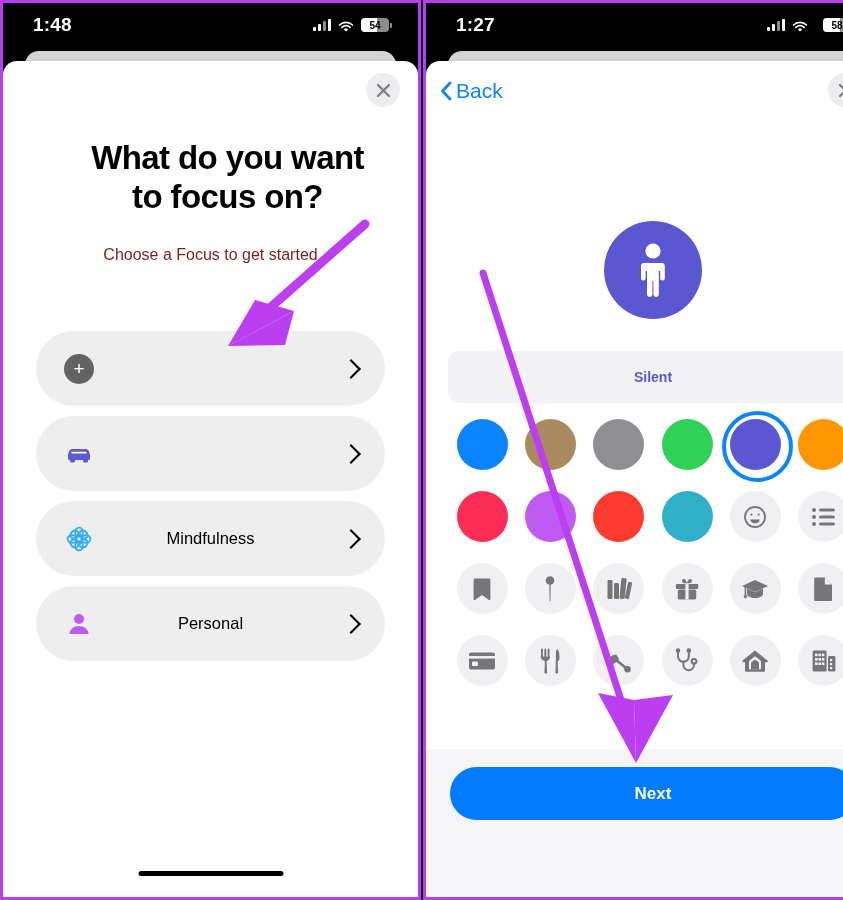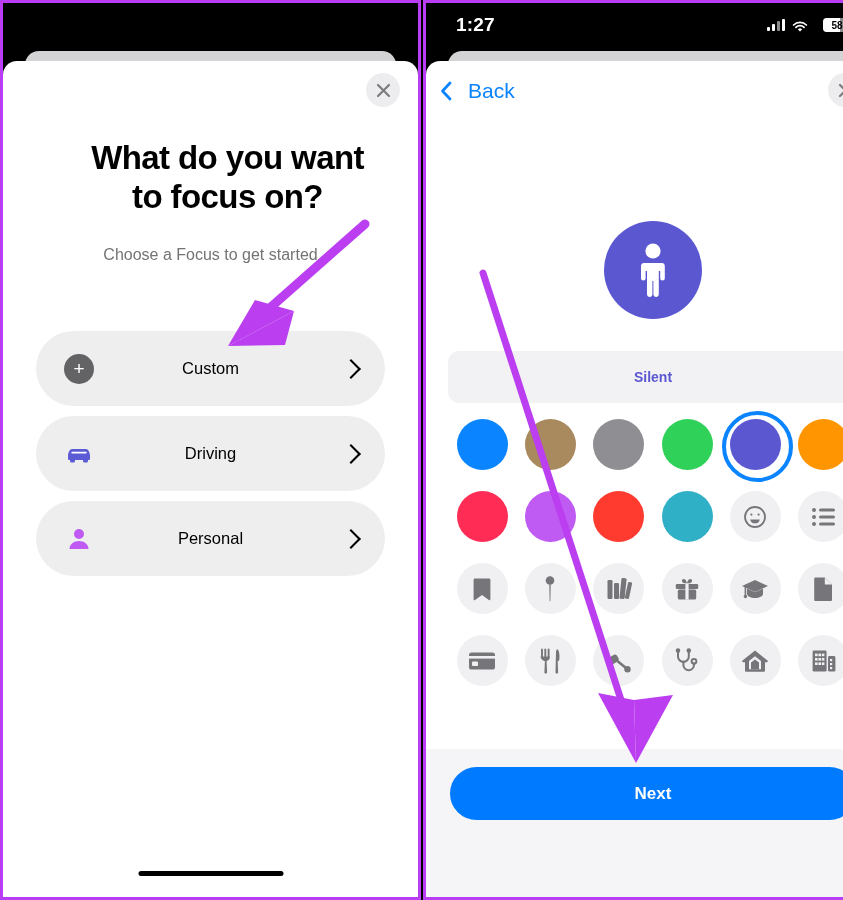--- a/index.html
+++ b/index.html
@@ -68,35 +68,35 @@
     position:absolute;top:12px;right:18px;
     width:34px;height:34px;border-radius:50%;
     background:#ededef;display:flex;align-items:center;justify-content:center;
     z-index:5;
   }
   .close-btn svg{display:block;}
 
   
   .back-btn{
     position:absolute;top:18px;left:14px;
-    display:flex;align-items:center;gap:16px;
+    display:flex;align-items:center;gap:4px;
     color:#0a84ff;font-size:21px;z-index:5;
   }
   .back-btn .chev{display:block;}
 
   
   .title-lg{
     margin:0;padding:0 34px;
     font-size:33px;line-height:1.18;font-weight:bold;color:#000;
     letter-spacing:-.6px;text-align:center;
   }
   .left .title-lg{position:absolute;top:78px;left:0;right:6px;margin-left:40px;}
   .subtitle{
     position:absolute;top:185px;left:0;right:0;text-align:center;
-    font-size:16px;color:#737373;
+    font-size:16px;color:#7f1d1d;
   }
   .focus-list{position:absolute;top:270px;left:33px;right:33px;}
   .focus-row{
     position:relative;height:75px;margin-bottom:10px;
     background:#eeeeef;border-radius:38px;
     display:flex;align-items:center;
   }
   .focus-icon{
     position:absolute;left:26px;width:34px;height:34px;
     display:flex;align-items:center;justify-content:center;
@@ -167,57 +167,97 @@
   
   .arrow-layer{position:absolute;inset:0;z-index:10;pointer-events:none;}
 </style>
 </head>
 <body>
 
 <div class="stage">
 
   <div class="phone left">
 
+    <div class="statusbar">
+      <div class="sb-time">1:48</div>
+      <div class="sb-right">
+        <span class="cell">
+            <i></i>
+            <i></i>
+            <i></i>
+            <i></i>
+          </span>
+        <span class="wifi">
+          <svg width="16" height="12" viewBox="0 0 16 12">
+              <path d="M8 10.6 5.9 8.4a3 3 0 0 1 4.2 0Z" fill="#fff"></path>
+              <path d="M3.9 6.4a5.8 5.8 0 0 1 8.2 0" stroke="#fff" stroke-width="1.7" fill="none" stroke-linecap="round"></path>
+              <path d="M1.6 4a9.1 9.1 0 0 1 12.8 0" stroke="#fff" stroke-width="1.7" fill="none" stroke-linecap="round"></path>
+            </svg>
+        </span>
+        <span style="display:flex;align-items:center;">
+          <span class="batt">
+            <span class="fill"></span>
+            <span class="num">54</span>
+          </span>
+          <span class="batt-nub"></span>
+        </span>
+      </div>
+    </div>
 
     <div class="back-card"></div>
 
     <div class="sheet">
 
       <div class="close-btn">
         <svg width="17" height="17" viewBox="0 0 17 17">
           <path d="M3 3 14 14M14 3 3 14" stroke="#7c7c80" stroke-width="2.2" stroke-linecap="round"></path>
         </svg>
       </div>
 
       <h1 class="title-lg">What do you want to focus on?</h1>
       <div class="subtitle">Choose a Focus to get started</div>
 
       <div class="focus-list">
 
         <div class="focus-row">
           <span class="focus-icon">
             <span class="plus-circle">+</span>
           </span>
-          <span class="focus-label">Custom</span>
           <span class="focus-chev"></span>
         </div>
 
         <div class="focus-row">
           <span class="focus-icon">
             <svg width="30" height="22" viewBox="0 0 30 22">
               <path d="M4 12.5c0-1.2.6-3.3 1.3-4.6C6 6.6 7.1 6 9 6h12c1.9 0 3 .6 3.7 1.9.7 1.3 1.3 3.4 1.3 4.6v3.2c0 .9-.5 1.3-1.4 1.3H5.4c-.9 0-1.4-.4-1.4-1.3Z" fill="#5b5bd6"></path>
               <rect x="6" y="16" width="5" height="3.4" rx="1.5" fill="#5b5bd6"></rect>
               <rect x="19" y="16" width="5" height="3.4" rx="1.5" fill="#5b5bd6"></rect>
               <path d="M8.2 9.6h13.6" stroke="#fff" stroke-width="1.8" stroke-linecap="round"></path>
             </svg>
           </span>
-          <span class="focus-label">Driving</span>
           <span class="focus-chev"></span>
         </div>
 
+        <div class="focus-row">
+          <span class="focus-icon">
+            <svg width="30" height="30" viewBox="0 0 30 30" fill="none" stroke="#32ade6" stroke-width="1.9">
+              <circle cx="15" cy="15" r="3.4"></circle>
+              <ellipse cx="15" cy="8.2" rx="3.8" ry="4.6"></ellipse>
+              <ellipse cx="15" cy="21.8" rx="3.8" ry="4.6"></ellipse>
+              <ellipse cx="8.2" cy="15" rx="4.6" ry="3.8"></ellipse>
+              <ellipse cx="21.8" cy="15" rx="4.6" ry="3.8"></ellipse>
+              <ellipse cx="10.3" cy="10.3" rx="4.4" ry="3.3" transform="rotate(-45 10.3 10.3)"></ellipse>
+              <ellipse cx="19.7" cy="19.7" rx="4.4" ry="3.3" transform="rotate(-45 19.7 19.7)"></ellipse>
+              <ellipse cx="19.7" cy="10.3" rx="3.3" ry="4.4" transform="rotate(-45 19.7 10.3)"></ellipse>
+              <ellipse cx="10.3" cy="19.7" rx="3.3" ry="4.4" transform="rotate(-45 10.3 19.7)"></ellipse>
+            </svg>
+          </span>
+          <span class="focus-label">Mindfulness</span>
+          <span class="focus-chev"></span>
+        </div>
 
         <div class="focus-row">
           <span class="focus-icon">
             <svg width="26" height="26" viewBox="0 0 26 26">
               <circle cx="13" cy="8" r="5" fill="#bf5af2"></circle>
               <path d="M3.5 23c0-4.7 4.3-8 9.5-8s9.5 3.3 9.5 8Z" fill="#bf5af2"></path>
             </svg>
           </span>
           <span class="focus-label">Personal</span>
           <span class="focus-chev"></span>

